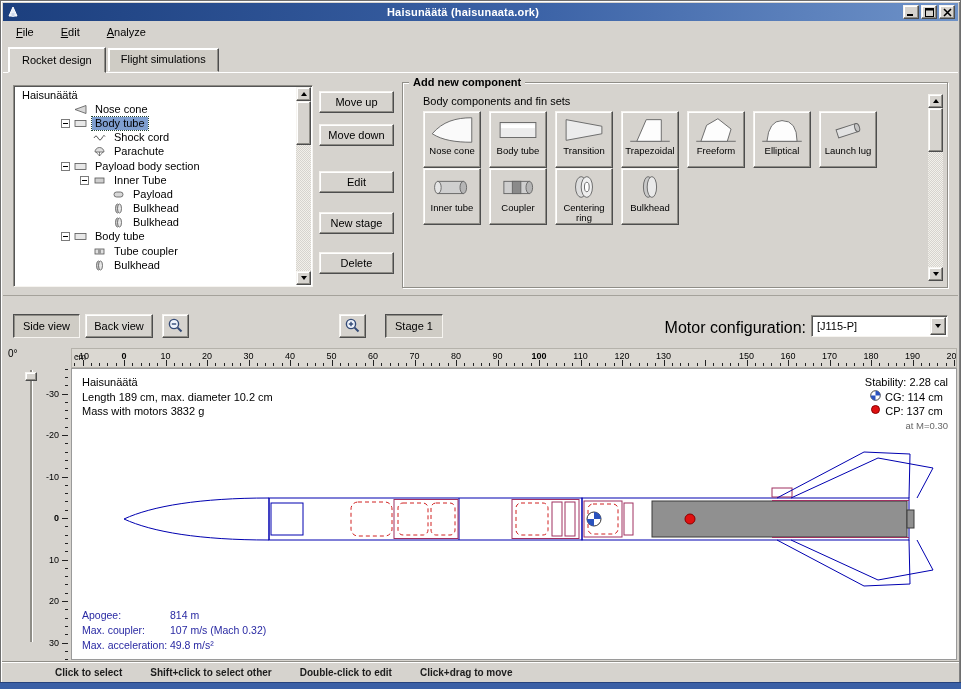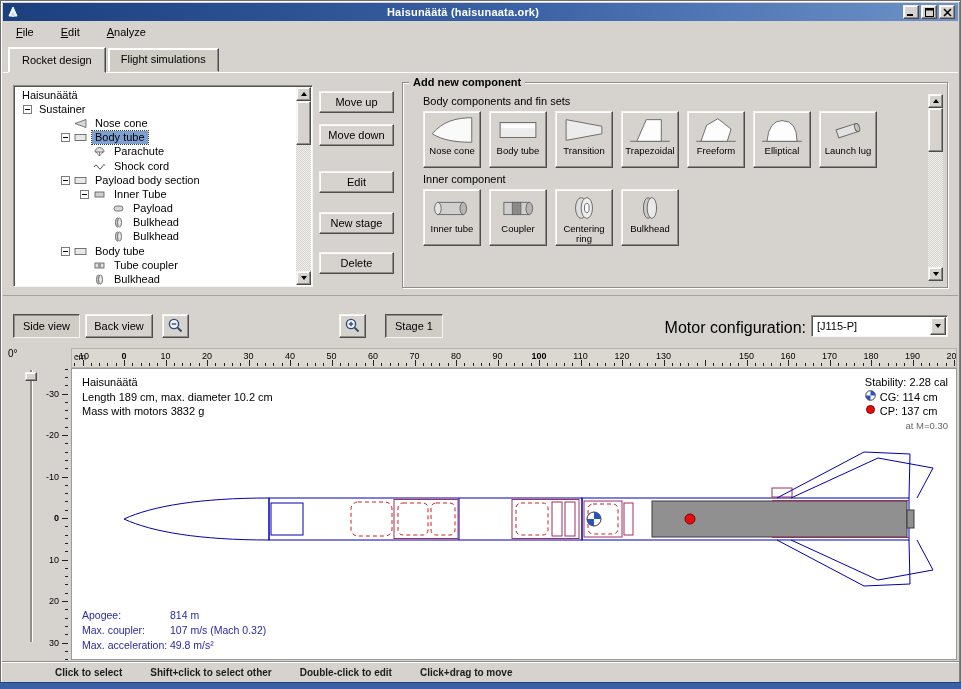--- a/index.html
+++ b/index.html
@@ -98,21 +98,21 @@
   .htick.major{height:6px}
   .vruler{position:absolute;left:34px;top:22px;width:32px;height:292px;overflow:hidden}
   .vlab{position:absolute;right:10px;transform:translateY(-50%);font-size:9px}
   .vlab.bold{font-weight:bold}
   .vtick{position:absolute;right:1px;height:1px;width:3px;background:#222}
   .vtick.major{width:6px}
   .draw-area{position:absolute;left:68px;top:22px;width:886px;height:292px;background:#fff;border:1px solid #9a9a9a;overflow:hidden}
   .info-block{position:absolute;left:10px;top:6px;font-size:11px;line-height:14.5px;color:#000}
   .info-name{font-size:11px}
   .stab-block{position:absolute;right:8px;top:6px;font-size:11px;line-height:14.5px;color:#000}
-  .stab-row{display:flex;justify-content:flex-start;align-items:center;gap:4px}
+  .stab-row{display:flex;justify-content:center;align-items:center;gap:4px}
   .stab-mach{font-size:9.5px;color:#666;text-align:right}
   .flight-block{position:absolute;left:10px;bottom:6px;font-size:10.5px;color:#2929a3;line-height:15px}
   .frow{display:flex}
   .flabel{width:88px}
 
   
   .statusbar{position:absolute;left:0;right:0;top:661px;height:21px;border-top:1px solid #8f8d87;box-shadow:inset 0 1px 0 #fff;display:flex;align-items:center;padding-left:55px;gap:28px}
   .hint{font-size:10px;font-weight:bold;color:#1c1c1c;white-space:nowrap}
   .taskbar-edge{position:absolute;left:0;right:0;bottom:0;height:7px;background:#3a5fa5;border-top:1px solid #26427c;z-index:95}
 </style>
@@ -161,25 +161,20 @@
   </div>
 
 <div class="upper">
   <div class="tree-panel sunken">
     <div class="tree-rows">
         <div class="trow">
           <span class="tind" style="width: 4px;"></span>
           <span class="tlabel">Haisunäätä</span>
         </div>
         <div class="trow">
-          <span class="tind" style="width: 8px;"></span>
-          <span class="texp"></span>
-          <span class="tlabel">Sustainer</span>
-        </div>
-        <div class="trow">
           <span class="tind" style="width: 46px;"></span>
           <span class="tblank"></span>
           <span class="ticon">
             <svg width="13" height="11" viewBox="0 0 13 11">
               <path d="M1,5.5 L12,1.5 L12,9.5 Z" fill="#d8d8d8" stroke="#555" stroke-width="0.8"></path>
             </svg>
           </span>
           <span class="tlabel">Nose cone</span>
         </div>
         <div class="trow">
@@ -190,35 +185,35 @@
               <rect x="1" y="2.5" width="11" height="6" fill="#e8e8e8" stroke="#555" stroke-width="0.8"></rect>
             </svg>
           </span>
           <span class="tlabel sel">Body tube</span>
         </div>
         <div class="trow">
           <span class="tind" style="width: 65px;"></span>
           <span class="tblank"></span>
           <span class="ticon">
             <svg width="13" height="11" viewBox="0 0 13 11">
+              <path d="M1,6 Q3,2 5,6 T9,6 T12,4.5" fill="none" stroke="#555" stroke-width="1"></path>
+            </svg>
+          </span>
+          <span class="tlabel">Shock cord</span>
+        </div>
+        <div class="trow">
+          <span class="tind" style="width: 65px;"></span>
+          <span class="tblank"></span>
+          <span class="ticon">
+            <svg width="13" height="11" viewBox="0 0 13 11">
               <path d="M2,6 A4.5,4.5 0 0 1 11,6 Z" fill="#e0e0e0" stroke="#555" stroke-width="0.8"></path>
               <path d="M3,6 L6.5,10 M6.5,6 L6.5,10 M10,6 L6.5,10" stroke="#555" stroke-width="0.7" fill="none"></path>
             </svg>
           </span>
           <span class="tlabel">Parachute</span>
-        </div>
-        <div class="trow">
-          <span class="tind" style="width: 65px;"></span>
-          <span class="tblank"></span>
-          <span class="ticon">
-            <svg width="13" height="11" viewBox="0 0 13 11">
-              <path d="M1,6 Q3,2 5,6 T9,6 T12,4.5" fill="none" stroke="#555" stroke-width="1"></path>
-            </svg>
-          </span>
-          <span class="tlabel">Shock cord</span>
         </div>
         <div class="trow">
           <span class="tind" style="width: 46px;"></span>
           <span class="texp"></span>
           <span class="ticon">
             <svg width="13" height="11" viewBox="0 0 13 11">
               <rect x="1" y="2.5" width="11" height="6" fill="#e8e8e8" stroke="#555" stroke-width="0.8"></rect>
             </svg>
           </span>
           <span class="tlabel">Payload body section</span>
@@ -379,21 +374,20 @@
               <svg width="48" height="32" viewBox="0 0 48 34">
                 <g transform="rotate(-18 24 17)">
                   <rect x="12" y="13" width="22" height="9" fill="#e2e2e2" stroke="#666"></rect>
                   <ellipse cx="34" cy="17.5" rx="2.5" ry="4.5" fill="#c4c4c4" stroke="#666"></ellipse>
                 </g>
               </svg>
             </span>
             <span class="plabel">Launch lug</span>
           </button>
         </div>
-        <div class="pgroup-label">Inner component</div>
         <div class="prow">
           <button class="pbtn raised">
             <span class="picon">
               <svg width="48" height="32" viewBox="0 0 48 34">
                 <rect x="9" y="11" width="27" height="13" fill="#cfcfcf" stroke="#666"></rect>
                 <ellipse cx="36" cy="17.5" rx="3.5" ry="6.5" fill="#b5b5b5" stroke="#666"></ellipse>
                 <ellipse cx="9" cy="17.5" rx="3.5" ry="6.5" fill="#e5e5e5" stroke="#666"></ellipse>
               </svg>
             </span>
             <span class="plabel">Inner tube</span>

